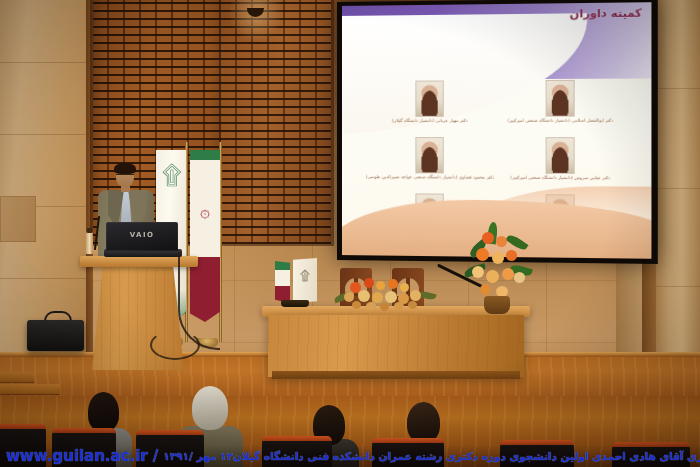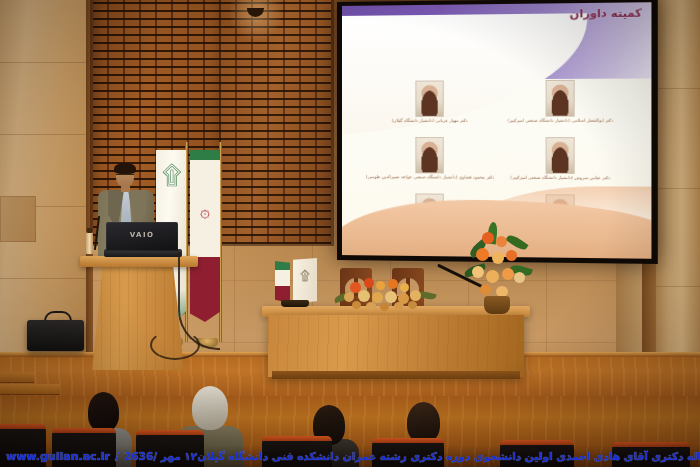--- a/index.html
+++ b/index.html
@@ -413,21 +413,21 @@
   }
   .banner-right{
     color:#1b2fd6;font-size:10.5px;font-weight:bold;direction:rtl;
     text-shadow:0 0 2px rgba(0,0,0,.85),0 0 1px #fff;
     white-space:nowrap;
   }
   .banner-left{
     display:flex;align-items:center;gap:5px;white-space:nowrap;
   }
   .banner-url{
-    color:#1b2fd6;font-size:11px;font-weight:bold;
+    color:#1b2fd6;font-size:15px;font-weight:bold;
     text-shadow:0 0 2px rgba(0,0,0,.85),0 0 1px #fff;
     font-family:"DejaVu Sans","Liberation Sans",sans-serif;
   }
   .banner-date{
     color:#1b2fd6;font-size:10.5px;font-weight:bold;direction:rtl;
     text-shadow:0 0 2px rgba(0,0,0,.85),0 0 1px #fff;
   }
 
   .vignette{
     position:absolute;inset:0;pointer-events:none;
@@ -648,18 +648,18 @@
   <div class="seat" style="left:612px;top:442px;width:78px;height:25px;">
       <div class="seat-trim"></div>
     </div>
 
   <div class="vignette"></div>
 
   <div class="banner">
     <div class="banner-left">
       <span class="banner-url">www.guilan.ac.ir</span>
       <span class="banner-url">/</span>
-      <span class="banner-date">۱۲ مهر /2636</span>
+      <span class="banner-date">۱۲ مهر /۱۳۹۱</span>
     </div>
     <div class="banner-right">دفاع از رساله دکتری آقای هادی احمدی اولین دانشجوی دوره دکتری رشته عمران دانشکده فنی دانشگاه گیلان</div>
   </div>
 
 </div>
 
 </body></html>

